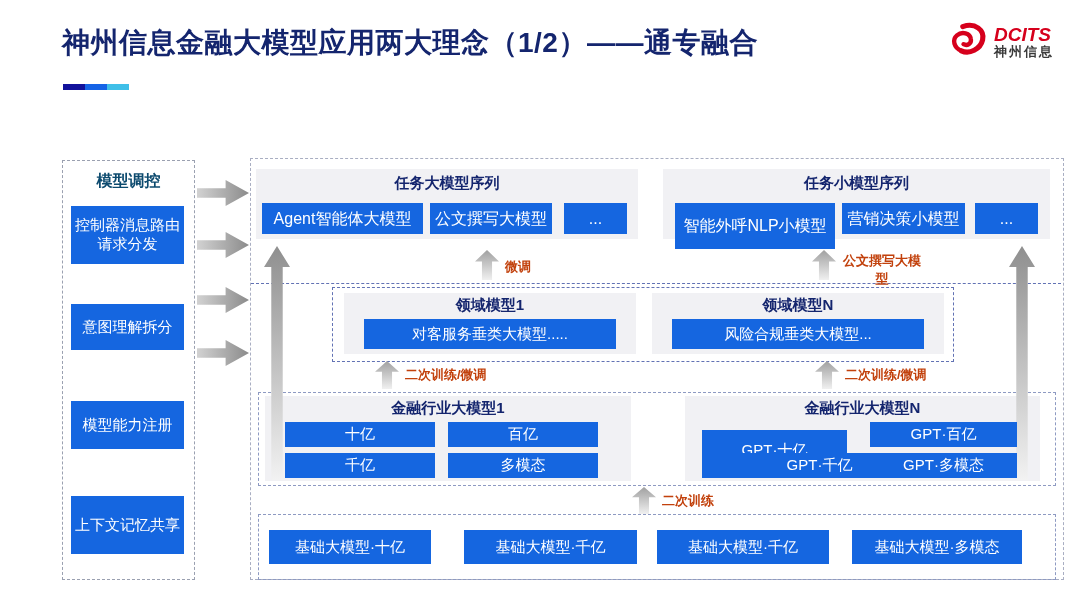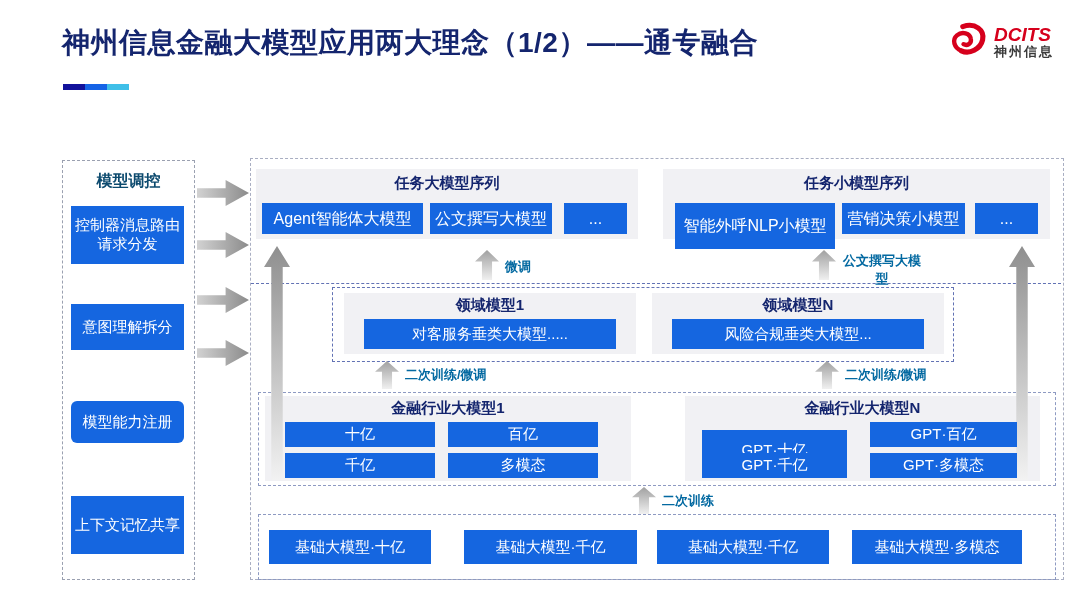--- a/index.html
+++ b/index.html
@@ -17,21 +17,21 @@
   .logo-text{margin-left:6px;}
   .logo-brand{font-size:19px;font-weight:bold;font-style:italic;color:#d6001c;line-height:1;}
   .logo-cn{font-size:13px;font-weight:bold;color:#3a3a3a;letter-spacing:2px;line-height:1.2;}
   
   .dashed{position:absolute;border:1px dashed #a9aec2;background:transparent;}
   .dashed-dark{border:1px dashed #6272b4;}
   .sepline{position:absolute;border-top:1px dashed #6272b4;height:0;}
   .group{position:absolute;background:#f1f1f4;z-index:1;}
   .group-title{position:absolute;left:0;width:100%;text-align:center;color:#14256e;font-weight:bold;font-size:15px;}
   .bluebox{position:absolute;background:#1566e0;color:#ffffff;display:flex;align-items:center;justify-content:center;text-align:center;font-size:15px;line-height:1.25;z-index:2;}
-  .flow-label{position:absolute;color:#0369a1;font-size:13px;font-weight:bold;z-index:3;}
+  .flow-label{position:absolute;color:#c2410c;font-size:13px;font-weight:bold;z-index:3;}
   
   .arr-right{position:absolute;width:52px;height:26px;z-index:3;
     background:linear-gradient(to right,#d2d2d2,#8b8b8b);
     clip-path:polygon(0 32%,55% 32%,55% 0,100% 50%,55% 100%,55% 68%,0 68%);}
   .arr-up-sm{position:absolute;width:24px;height:30px;z-index:3;
     background:linear-gradient(to top,#f0f0f0,#a0a0a0);
     clip-path:polygon(50% 0,100% 38%,71% 38%,71% 100%,29% 100%,29% 38%,0 38%);}
   .arr-up-long{position:absolute;width:26px;height:234px;z-index:2;
     background:linear-gradient(to top,#f2f2f2,#8f8f8f);
     clip-path:polygon(50% 0,100% 9%,72% 9%,72% 100%,28% 100%,28% 9%,0 9%);}
@@ -61,21 +61,21 @@
     <div class="logo-text">
       <div class="logo-brand">DCITS</div>
       <div class="logo-cn">神州信息</div>
     </div>
   </div>
 
   <div class="sidebar">
     <div class="sidebar-title">模型调控</div>
     <div class="bluebox sidebox" style="top:45px;height:58px;">控制器消息路由请求分发</div>
     <div class="bluebox sidebox" style="top:143px;height:46px;">意图理解拆分</div>
-    <div class="bluebox sidebox" style="top:240px;height:42px;border-radius:6px;">模型能力注册</div>
+    <div class="bluebox sidebox" style="top:240px;height:48px;">模型能力注册</div>
     <div class="bluebox sidebox" style="top:335px;height:58px;">上下文记忆共享</div>
   </div>
 
   <div class="arr-right" style="left:197px;top:180px;"></div>
   <div class="arr-right" style="left:197px;top:232px;"></div>
   <div class="arr-right" style="left:197px;top:287px;"></div>
   <div class="arr-right" style="left:197px;top:340px;"></div>
 
   <div class="dashed" style="left:250px;top:158px;width:812px;height:420px;"></div>
   <div class="sepline" style="left:251px;top:283px;width:810px;"></div>
@@ -128,21 +128,21 @@
   <div class="bluebox" style="left:285px;top:422px;width:150px;height:25px;">十亿</div>
   <div class="bluebox" style="left:448px;top:422px;width:150px;height:25px;">百亿</div>
   <div class="bluebox" style="left:285px;top:453px;width:150px;height:25px;">千亿</div>
   <div class="bluebox" style="left:448px;top:453px;width:150px;height:25px;">多模态</div>
 
   <div class="group" style="left:685px;top:396px;width:355px;height:85px;">
     <div class="group-title" style="top:3px;">金融行业大模型N</div>
   </div>
   <div class="bluebox" style="left:702px;top:430px;width:145px;height:40px;">GPT·十亿</div>
   <div class="bluebox" style="left:870px;top:422px;width:147px;height:25px;">GPT·百亿</div>
-  <div class="bluebox" style="left:702px;top:453px;width:145px;height:25px;">GPT·千亿</div>
+  <div class="bluebox" style="left:702px;top:453px;width:145px;height:25px;padding-left:45px;">GPT·千亿</div>
   <div class="bluebox" style="left:870px;top:453px;width:147px;height:25px;">GPT·多模态</div>
 
   <div class="arr-up-sm" style="left:632px;top:487px;height:27px;"></div>
   <div class="flow-label" style="left:662px;top:492px;">二次训练</div>
 
   <div class="dashed" style="left:258px;top:514px;width:796px;height:64px;border-color:#8e9ac2;"></div>
   <div class="bluebox" style="left:269px;top:530px;width:162px;height:34px;">基础大模型·十亿</div>
   <div class="bluebox" style="left:464px;top:530px;width:173px;height:34px;">基础大模型·千亿</div>
   <div class="bluebox" style="left:657px;top:530px;width:172px;height:34px;">基础大模型·千亿</div>
   <div class="bluebox" style="left:852px;top:530px;width:170px;height:34px;">基础大模型·多模态</div>

